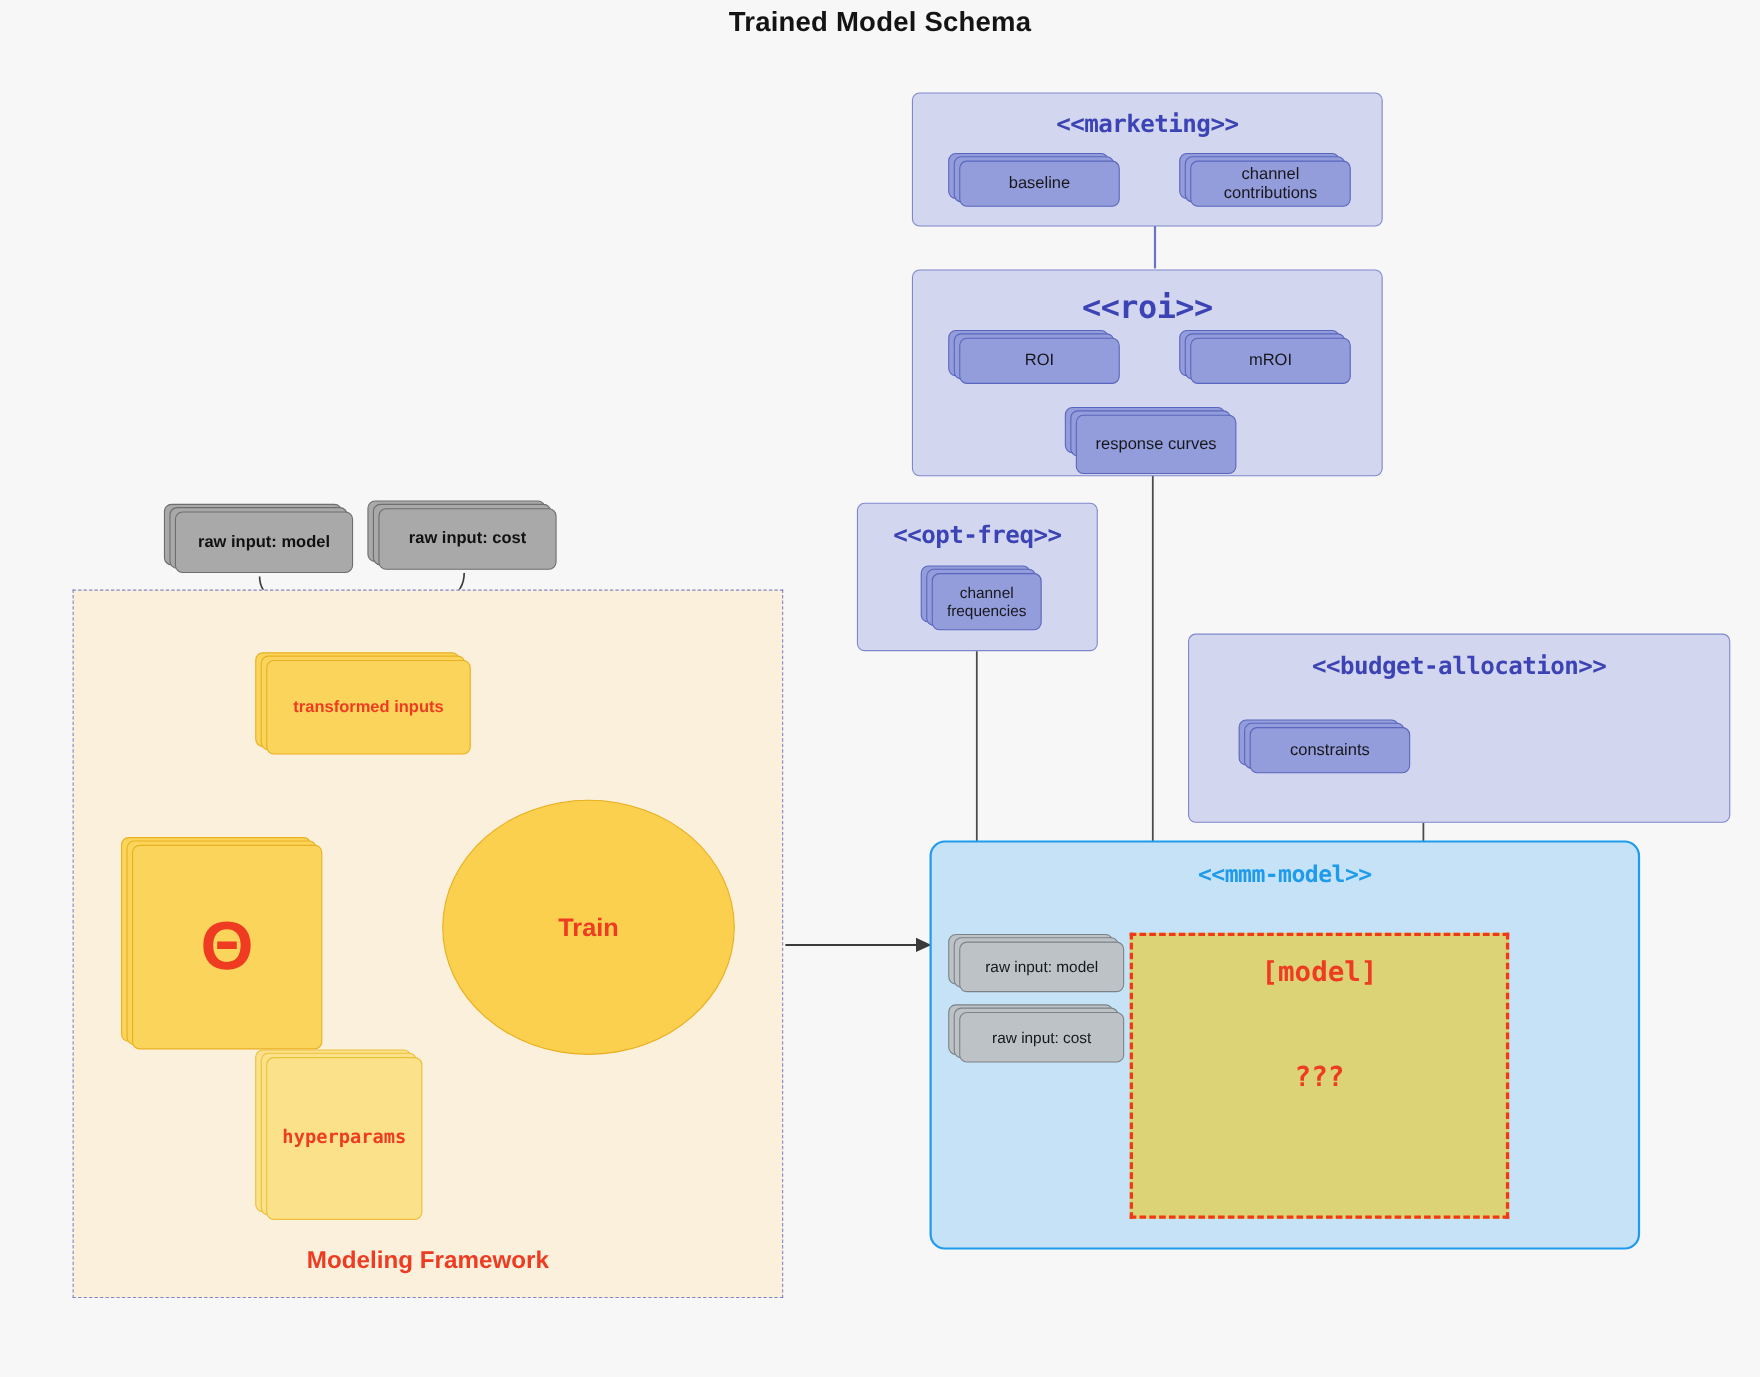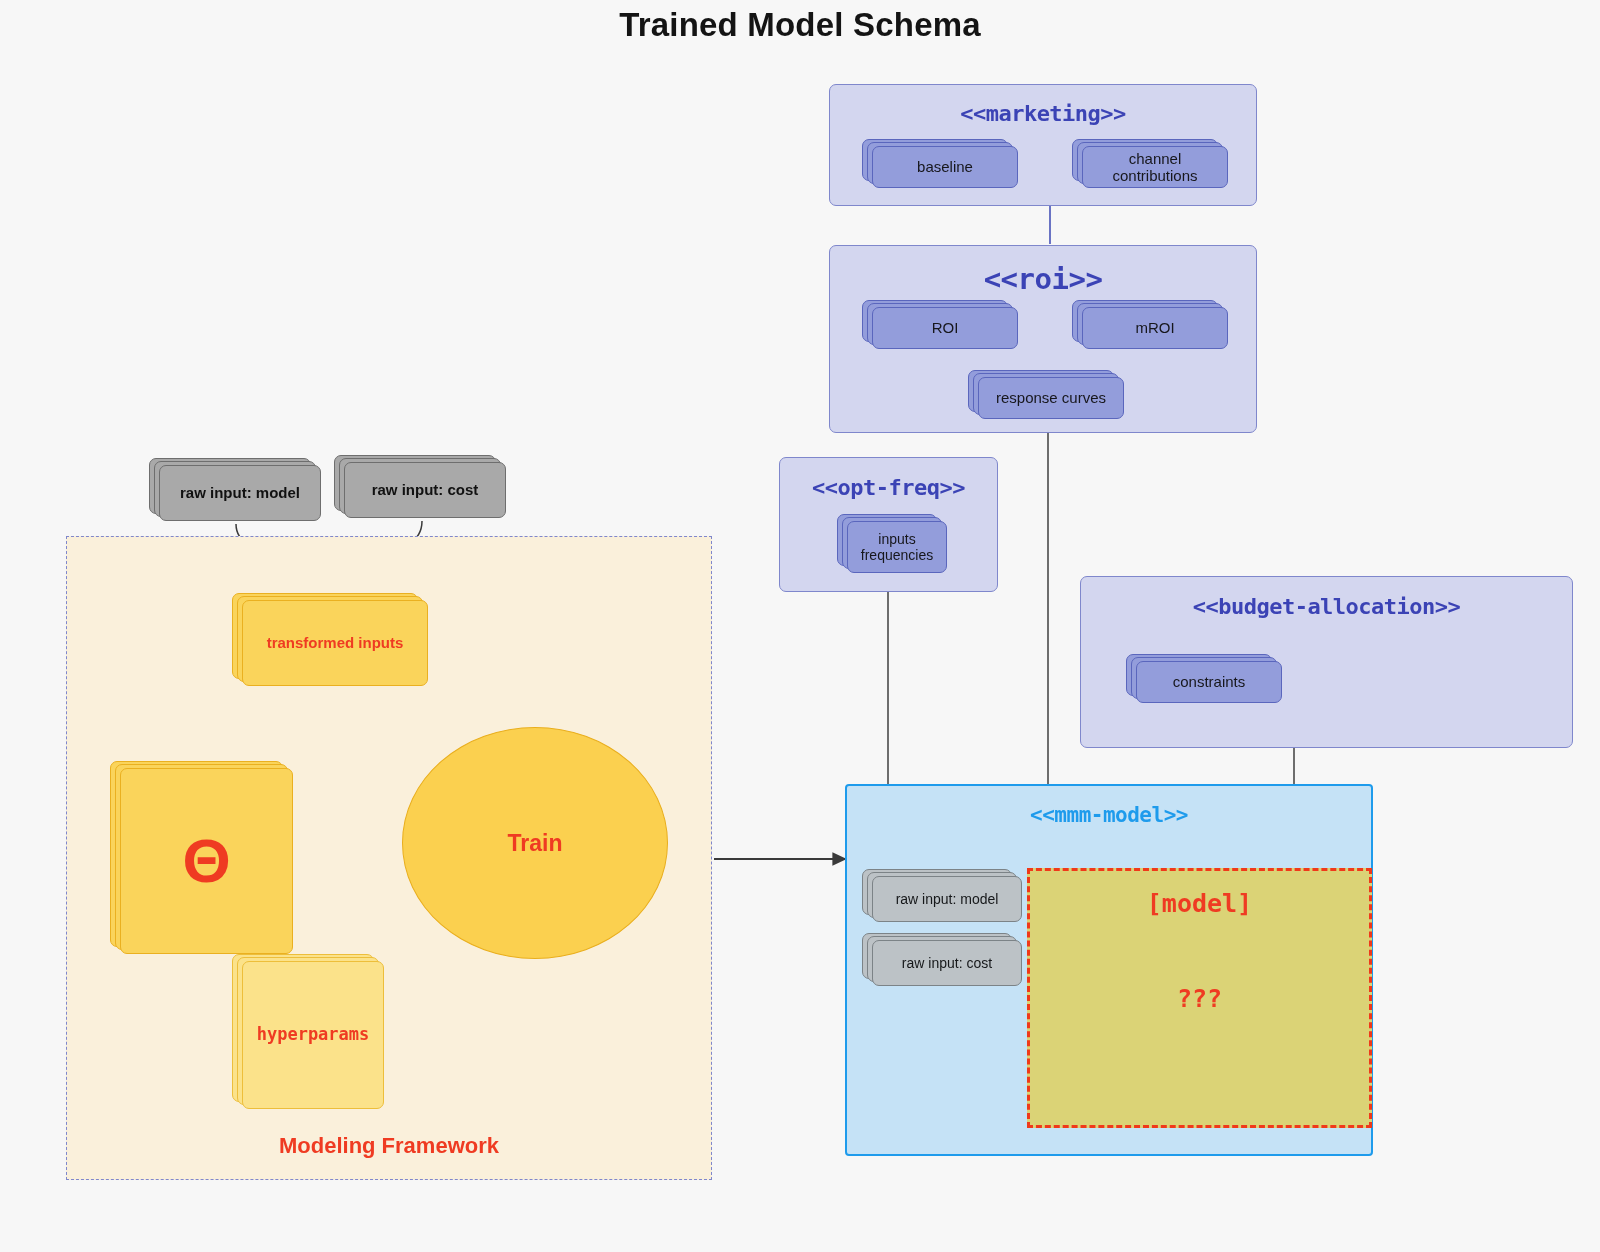--- a/index.html
+++ b/index.html
@@ -27,21 +27,21 @@
     width: 1600px;
     height: 1252px;
     pointer-events: none;
   }
 
   .page-title {
     position: absolute;
     left: 0; top: 6px;
     width: 1600px;
     text-align: center;
-    font-size: 33px;
+    font-size: 25px;
     font-weight: bold;
     color: #141414;
     letter-spacing: .2px;
   }
 
   
   .pkg {
     position: absolute;
     background: #d3d6ef;
     border: 1.4px solid #7f87cc;
@@ -280,31 +280,31 @@
 
     <div class="stack n-purple" style="left:242px; top:54px; width:141px; height:52px;">
       <div class="layer l3" style="width:146px; height:42px;"></div>
       <div class="layer l2" style="width:146px; height:42px;"></div>
       <div class="layer l1 face" style="width:146px; height:42px;">mROI</div>
     </div>
 
     <div class="stack n-purple" style="left:138px; top:124px; width:156px; height:52px;">
       <div class="layer l3" style="width:146px; height:42px;"></div>
       <div class="layer l2" style="width:146px; height:42px;"></div>
-      <div class="layer l1 face" style="width:146px; height:42px;">response curves</div>
+      <div class="layer l1 face" style="width:146px; height:54px;">response curves</div>
     </div>
   </div>
 
   <div class="pkg" style="left:779px; top:457px; width:219px; height:135px;">
     <div class="pkg-title" style="top:17px; font-size:22px;">&lt;&lt;opt-freq&gt;&gt;</div>
 
     <div class="stack n-purple" style="left:57px; top:56px; width:110px; height:62px;">
       <div class="layer l3" style="width:100px; height:52px;"></div>
       <div class="layer l2" style="width:100px; height:52px;"></div>
-      <div class="layer l1 face" style="width:100px; height:52px; font-size:14px;">inputs frequencies</div>
+      <div class="layer l1 face" style="width:100px; height:52px; font-size:14px;">channel frequencies</div>
     </div>
   </div>
 
   <div class="pkg" style="left:1080px; top:576px; width:493px; height:172px;">
     <div class="pkg-title" style="top:17px; font-size:22px;">&lt;&lt;budget-allocation&gt;&gt;</div>
 
     <div class="stack n-purple" style="left:45px; top:77px; width:156px; height:52px;">
       <div class="layer l3" style="width:146px; height:42px;"></div>
       <div class="layer l2" style="width:146px; height:42px;"></div>
       <div class="layer l1 face" style="width:146px; height:42px;">constraints</div>
@@ -343,21 +343,21 @@
   <div class="stack n-yellow-pale" style="left:232px; top:954px; width:152px; height:158px;">
     <div class="layer l3" style="width:142px; height:148px;"></div>
     <div class="layer l2" style="width:142px; height:148px;"></div>
     <div class="layer l1 face" style="width:142px; height:148px;">hyperparams</div>
   </div>
 
   <div class="ellipse" style="left:402px; top:727px; width:266px; height:232px;">
     <span>Train</span>
   </div>
 
-  <div class="mmm-panel" style="left:845px; top:784px; width:528px; height:372px;">
+  <div class="mmm-panel" style="left:845px; top:764px; width:646px; height:372px;border-radius:14px;">
     <div class="mmm-title" style="top:17px;">&lt;&lt;mmm-model&gt;&gt;</div>
 
     <div class="stack n-grey-soft" style="left:15px; top:83px; width:160px; height:56px;">
       <div class="layer l3" style="width:150px; height:46px;"></div>
       <div class="layer l2" style="width:150px; height:46px;"></div>
       <div class="layer l1 face" style="width:150px; height:46px;">raw input: model</div>
     </div>
 
     <div class="stack n-grey-soft" style="left:15px; top:147px; width:160px; height:56px;">
       <div class="layer l3" style="width:150px; height:46px;"></div>

